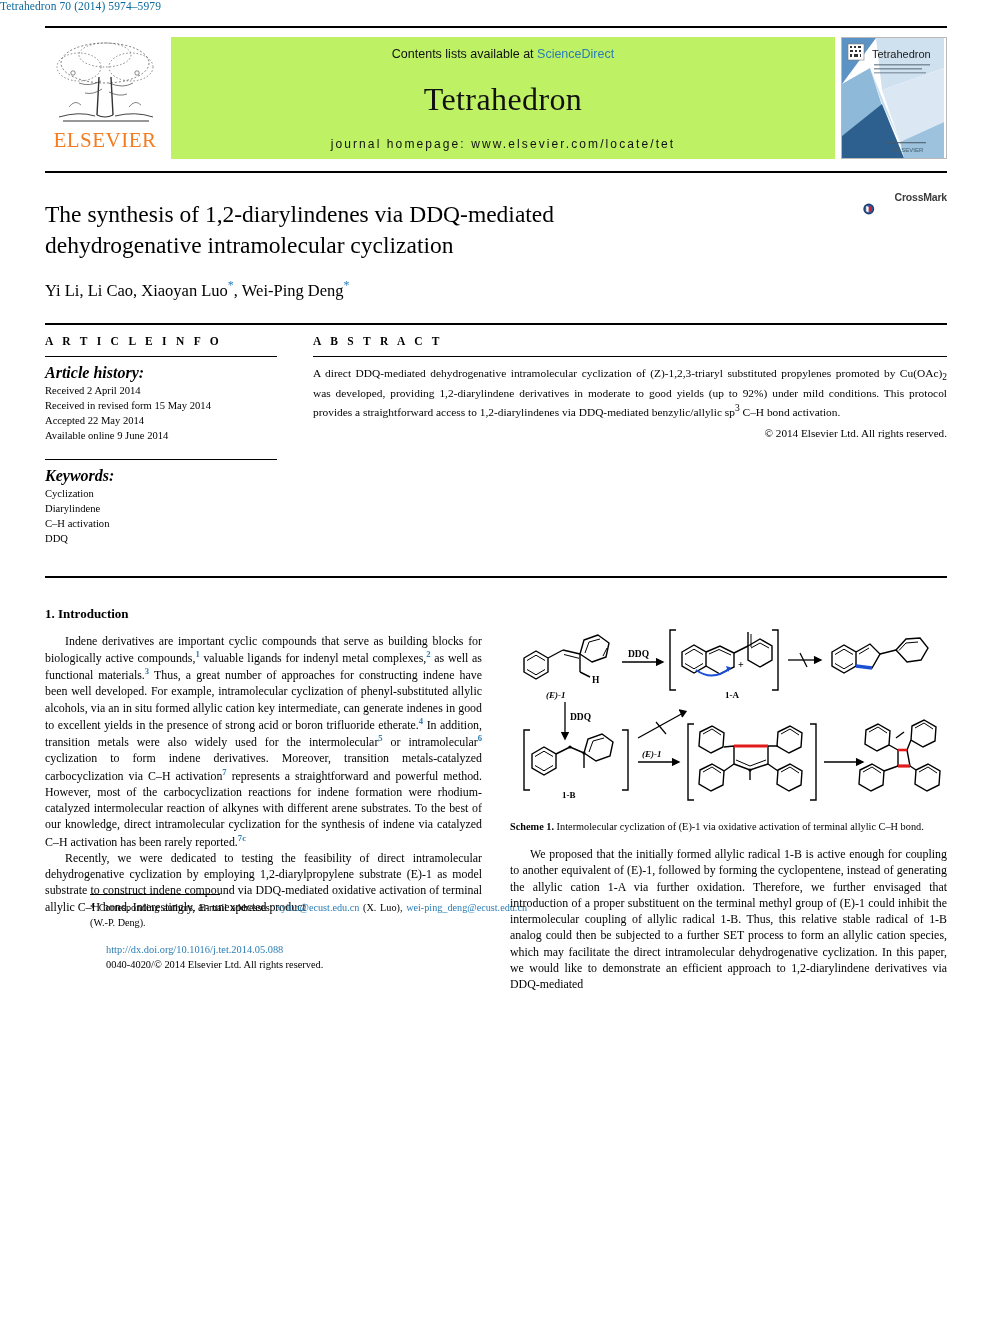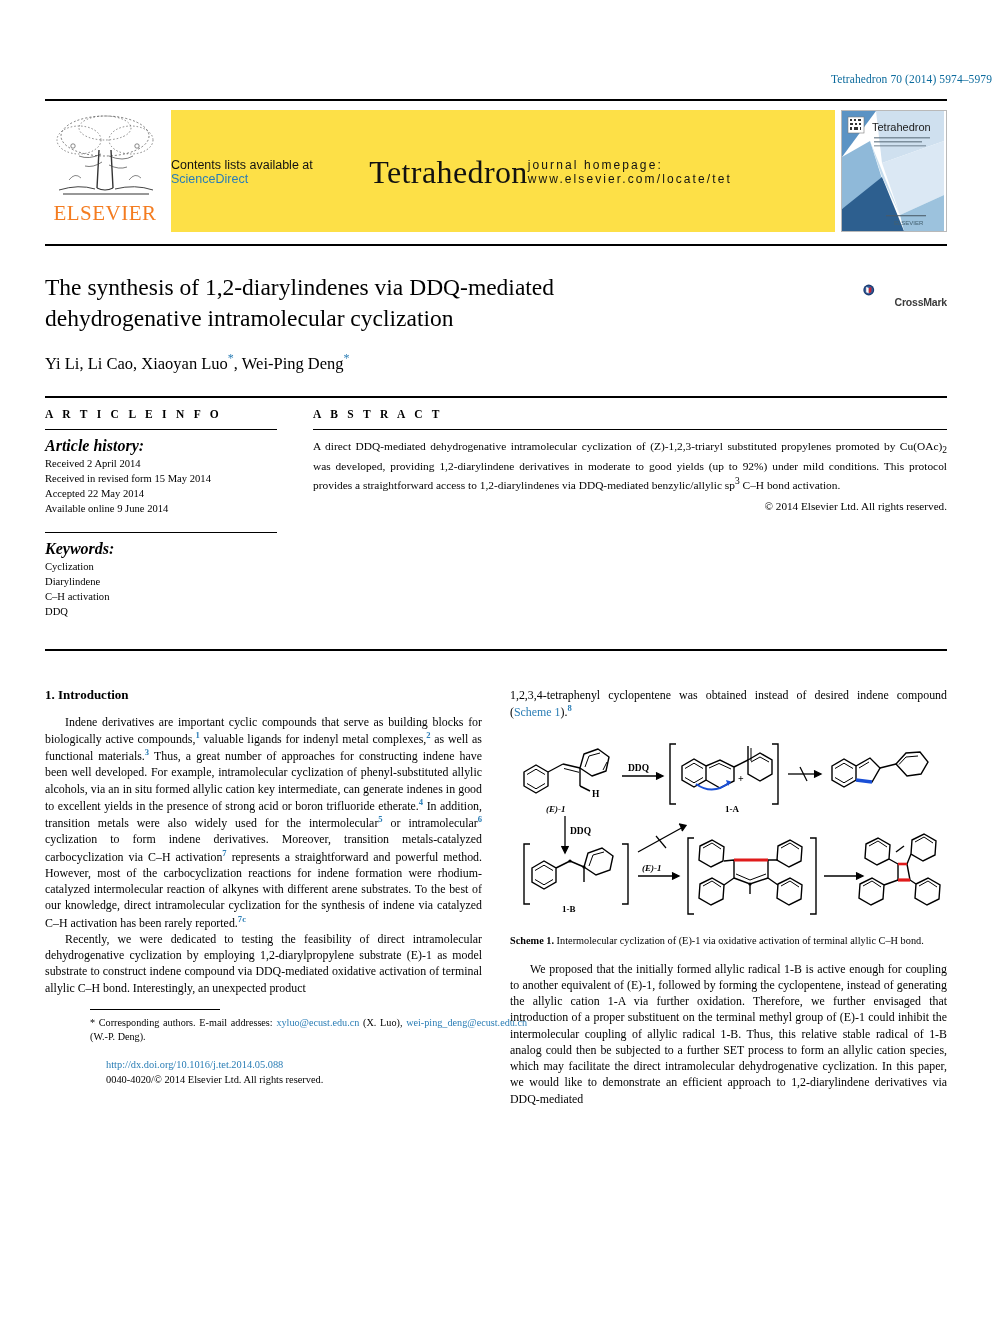--- a/index.html
+++ b/index.html
@@ -17,25 +17,24 @@
   }
   .page {
     position: relative;
     width: 992px;
     height: 1323px;
     padding: 0;
   }
 
   
   .running-head {
-    text-align: right;
+    text-align: left;
     font-family: "Liberation Serif", serif;
     font-size: 11.5px;
     color: #0b6a9c;
-    padding-top: 73px;
     letter-spacing: .1px;
   }
 
   
   .masthead {
     margin: 14px 45px 0 45px;
     border-top: 2.5px solid #000;
     padding-top: 9px;
     display: flex;
     align-items: stretch;
@@ -53,22 +52,23 @@
   .elsevier-word {
     font-family: "Liberation Serif", serif;
     font-size: 21px;
     color: #F47C20;
     letter-spacing: .5px;
     margin-top: 1px;
     line-height: 1;
   }
   .masthead-center {
     flex: 1 1 auto;
-    background: #fde047;
+    background: #bef264;
     display: flex;
+    flex-direction: column;
     justify-content: space-between;
     align-items: center;
     padding: 10px 0 8px 0;
     margin-left: 6px;
     margin-right: 6px;
   }
   .contents-line {
     font-family: "Liberation Sans", sans-serif;
     font-size: 12.5px;
     color: #111;
@@ -130,21 +130,21 @@
     max-width: 700px;
     color:#000;
   }
   .crossmark {
     position: absolute;
     right: 0;
     top: 18px;
     width: 84px;
     height: 44px;
     display: flex;
-    align-items: flex-end;
+    align-items: flex-start;
     gap: 20px;
   }
   .crossmark-text {
     font-family: "Liberation Sans", sans-serif;
     font-size: 10.5px;
     font-weight: bold;
     color: #3b3b3b;
     letter-spacing: -.2px;
   }
 
@@ -195,21 +195,21 @@
     font-size: 11.2px;
     text-align: right;
     margin-top: 7px;
   }
 
   
   .body-wrap {
     margin: 0 45px;
     border-top: 2.5px solid #000;
     margin-top: 30px;
-    padding-top: 36px;
+    padding-top: 28px;
     display: flex;
     gap: 28px;
     position: relative;
   }
   .col { width: 437px; flex: 0 0 437px; position: relative; }
   h2.section-title {
     font-family: "Liberation Serif", serif;
     font-size: 13px;
     font-weight: bold;
     margin: 0 0 11px 0;
@@ -401,21 +401,20 @@
       </div>
 
       <div class="doi-block">
         <div class="doi-link">http://dx.doi.org/10.1016/j.tet.2014.05.088</div>
         <div>0040-4020/© 2014 Elsevier Ltd. All rights reserved.</div>
       </div>
     </div>
 
     <div class="col">
 
-      <p class="body-p cont"><span>1,2,3,4-tetraphenyl cyclopentene was obtained instead of desired indene compound (</span><span class="link">Scheme 1</span><span>).</span><sup class="ref">8</sup></p>
 
       <div class="scheme-figure">
         <svg width="437" height="190" viewBox="0 0 437 190">
           <g stroke="#000" fill="none" stroke-width="1.4" stroke-linejoin="round">
 
             <g>
               <polygon points="14,38 26,31 38,38 38,52 26,59 14,52"></polygon>
               <path d="M17,40.5 L26,35.2 L35,40.5 M17,49.5 L26,54.8 L35,49.5" stroke-width="1"></path>
             </g>
 

